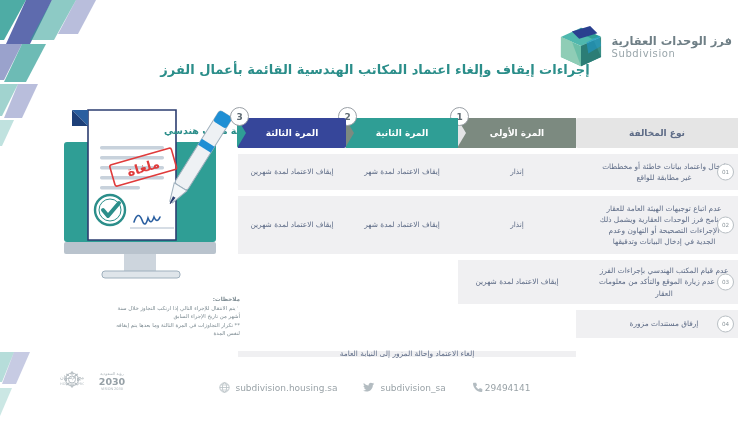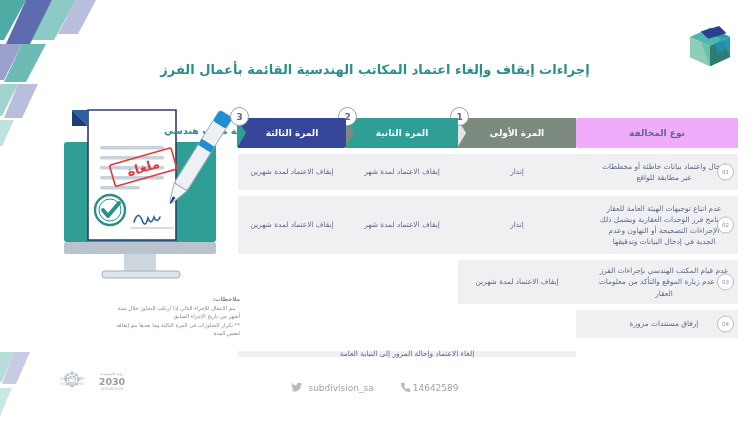--- a/index.html
+++ b/index.html
@@ -39,21 +39,21 @@
   .notes-title{font-size:5.6px;color:#7d8b92;font-weight:bold;margin-bottom:2px;}
   .note-line{font-size:5.4px;color:#7d8b92;line-height:1.55;}
 
   
   .table{position:absolute;right:12px;top:118px;width:500px;}
   .thead{display:flex;flex-direction:row;height:30px;position:relative;}
   .th{
     height:30px;display:flex;align-items:center;justify-content:center;
     font-size:9px;font-weight:bold;position:relative;
   }
-  .th-type{width:162px;background:#f0abfc;color:#5d6b86;border-radius:2px 0 0 2px;}
+  .th-type{width:162px;background:#e5e5e5;color:#5d6b86;border-radius:2px 0 0 2px;}
   .th-1{width:118px;background:#7c8a80;color:#fff;}
   .th-2{width:112px;background:#2f9e95;color:#fff;}
   .th-3{width:108px;background:#36469a;color:#fff;border-radius:0 2px 2px 0;}
   
   .notch{position:absolute;top:0;width:0;height:0;
     border-top:15px solid transparent;border-bottom:15px solid transparent;}
   .notch-a{left:-1px;border-left:9px solid #e4e4e6;}
   .notch-b{left:-1px;border-left:9px solid #7c8a80;}
   .notch-c{left:-1px;border-left:9px solid #2f9e95;}
 
@@ -113,20 +113,24 @@
     <polygon points="76,0 96,0 78,34 58,34" fill="#36469a" opacity=".35"></polygon>
   </svg>
   <svg class="corner-art art-bl" viewBox="0 0 60 90">
     <polygon points="0,20 14,20 2,50 0,50" fill="#2f9e95" opacity=".35"></polygon>
     <polygon points="14,20 30,20 16,52 2,52" fill="#36469a" opacity=".28"></polygon>
     <polygon points="0,56 12,56 0,84" fill="#2f9e95" opacity=".25"></polygon>
   </svg>
 
   <div class="header">
     <div class="brand">
+      <div class="brand-txt">
+        <div class="brand-ar">فرز الوحدات العقارية</div>
+        <div class="brand-en">Subdivision</div>
+      </div>
       <svg class="brand-mark" viewBox="0 0 48 46">
         <polygon points="24,2 46,12 24,22 2,12" fill="#4fb8ae"></polygon>
         <polygon points="24,2 46,12 36,14 20,6" fill="#2f9e95"></polygon>
         <polygon points="2,12 24,22 24,44 2,34" fill="#6bbfa8"></polygon>
         <polygon points="24,22 46,12 46,34 24,44" fill="#3a8f86"></polygon>
         <polygon points="24,22 38,16 46,34 24,44" fill="#2b7d76"></polygon>
         <polygon points="2,12 14,17 24,44 2,34" fill="#8fcdb6"></polygon>
         <polygon points="14,6 34,0 42,8 22,14" fill="#2a3f8f"></polygon>
         <polygon points="30,18 44,10 46,22 32,30" fill="#1f9bd4" opacity=".55"></polygon>
       </svg>
@@ -241,30 +245,40 @@
         <span class="num">04</span>
         <span class="txt">إرفاق مستندات مزورة</span>
       </div>
       <div class="cell shaded c-merged">إلغاء الاعتماد وإحالة المزور إلى النيابة العامة</div>
     </div>
   </div>
 
   <div class="footer">
     <div class="foot-links">
       <div class="foot-item">
+        <svg width="11" height="11" viewBox="0 0 16 16">
+          <circle cx="8" cy="8" r="6.8" fill="none" stroke="#b3bcc1" stroke-width="1.2"></circle>
+          <ellipse cx="8" cy="8" rx="3" ry="6.8" fill="none" stroke="#b3bcc1" stroke-width="1.1"></ellipse>
+          <line x1="1.2" y1="8" x2="14.8" y2="8" stroke="#b3bcc1" stroke-width="1.1"></line>
+          <line x1="2.4" y1="4.4" x2="13.6" y2="4.4" stroke="#b3bcc1" stroke-width=".9"></line>
+          <line x1="2.4" y1="11.6" x2="13.6" y2="11.6" stroke="#b3bcc1" stroke-width=".9"></line>
+        </svg>
+        <span>subdivision.housing.sa</span>
+      </div>
+      <div class="foot-item">
         <svg width="12" height="11" viewBox="0 0 18 16">
           <path d="M17,2.2c-.6.3-1.3.5-2,.6.7-.4 1.2-1.1 1.5-1.9-.7.4-1.4.7-2.2.9C13.6 1.1 12.7.7 11.8.7c-1.9 0-3.4 1.5-3.4 3.4 0 .3 0 .5.1.8C5.6 4.7 3 3.3 1.3 1.2 1 1.7.8 2.3.8 2.9c0 1.2.6 2.2 1.5 2.8-.6 0-1.1-.2-1.6-.4 0 1.7 1.2 3.1 2.7 3.4-.3.1-.6.1-.9.1-.2 0-.4 0-.6-.1.4 1.4 1.7 2.4 3.2 2.4-1.2.9-2.6 1.5-4.2 1.5H0c1.5.9 3.3 1.5 5.2 1.5 6.2 0 9.6-5.2 9.6-9.6v-.4C15.5 3.5 16.3 2.9 17 2.2z" fill="#b3bcc1"></path>
         </svg>
         <span>subdivision_sa</span>
       </div>
       <div class="foot-item" style="gap:2px">
         <svg width="11" height="11" viewBox="0 0 16 16">
           <path d="M3,1 L6,1 L7.4,4.6 L5.6,6 c1,2 2.4,3.4 4.4,4.4 l1.4,-1.8 L15,10 v3 c0,1 -.8,1.6 -1.8,1.5 C7,13.8 2.2,9 1.5,2.8 1.4,1.8 2,1 3,1 z" fill="#b3bcc1"></path>
         </svg>
-        <span>14642589</span>
+        <span>29494141</span>
       </div>
     </div>
     <div class="foot-logos">
       <svg width="44" height="24" viewBox="0 0 88 48">
         <text x="44" y="14" text-anchor="middle" font-size="8" fill="#aab3b8" font-family="DejaVu Sans">رؤية السعودية</text>
         <text x="44" y="33" text-anchor="middle" font-size="19" font-weight="bold" fill="#97a1a7" font-family="DejaVu Sans">2030</text>
         <text x="44" y="44" text-anchor="middle" font-size="7" fill="#aab3b8" font-family="DejaVu Sans">VISION 2030</text>
       </svg>
       <svg width="62" height="24" viewBox="0 0 124 48">
         <text x="76" y="22" text-anchor="end" font-size="10" fill="#a5aeb3" font-family="DejaVu Sans">برنامج الإسكان</text>

